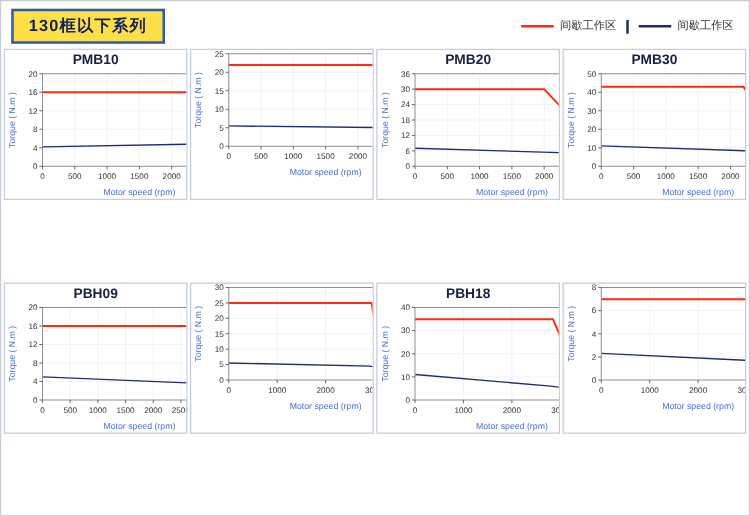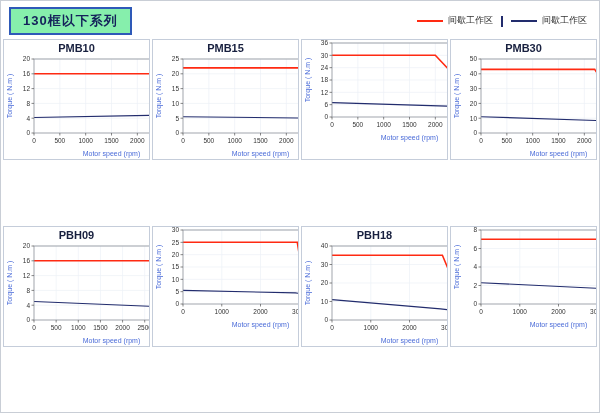--- a/index.html
+++ b/index.html
@@ -18,21 +18,21 @@
   .header {
     display:flex; justify-content:space-between; align-items:center;
     padding:6px 12px 3px 8px;
     height:36px;
   }
   .title-box {
     border:2px solid #2e59b8;
     padding:3px 12px;
     font-size:13px; font-weight:bold; color:#14215a;
     letter-spacing:1px;
-    background:#86efac;
+    background:#fde047;
   }
   .legend { display:flex; align-items:flex-end; gap:8px; font-size:9px; color:#333; }
   .legend-item { display:flex; align-items:center; gap:5px; }
   .legend-swatch { display:inline-block; width:26px; height:2px; }
   .legend-divider { width:2px; height:11px; background:#222c6d; }
   .chart-grid {
     display:grid;
     grid-template-columns:repeat(4, 1fr);
     gap:2px;
     padding:2px;
@@ -111,21 +111,21 @@
           <text x="26" y="49.699999999999996" text-anchor="end" class="tick">8</text>
           <line x1="27.5" y1="32.6" x2="30" y2="32.6" stroke="#555" stroke-width="0.7"></line>
           <text x="26" y="34.9" text-anchor="end" class="tick">12</text>
           <line x1="27.5" y1="17.799999999999997" x2="30" y2="17.799999999999997" stroke="#555" stroke-width="0.7"></line>
           <text x="26" y="20.099999999999998" text-anchor="end" class="tick">16</text>
           <line x1="27.5" y1="3" x2="30" y2="3" stroke="#555" stroke-width="0.7"></line>
           <text x="26" y="5.3" text-anchor="end" class="tick">20</text>
           <text x="107.5" y="100" text-anchor="middle" class="axis-label">Motor speed (rpm)</text>
           <text x="8" y="40" text-anchor="middle" class="axis-label" transform="rotate(-90 8 40)">Torque ( N.m )</text>
         </svg></div>
-      <div class="chart-cell"><div class="chart-title">PMB15</div><svg width="194" height="103" viewBox="0 0 194 103">
+      <div class="chart-cell"><svg width="194" height="103" viewBox="0 0 194 103">
           <rect x="30" y="3" width="155" height="74" fill="#ffffff" stroke="none"></rect>
           <line x1="30" y1="62.2" x2="185" y2="62.2" stroke="#edf1f7" stroke-width="0.7"></line>
           <line x1="30" y1="47.4" x2="185" y2="47.4" stroke="#edf1f7" stroke-width="0.7"></line>
           <line x1="30" y1="32.6" x2="185" y2="32.6" stroke="#edf1f7" stroke-width="0.7"></line>
           <line x1="30" y1="17.799999999999997" x2="185" y2="17.799999999999997" stroke="#edf1f7" stroke-width="0.7"></line>
           <line x1="30" y1="3" x2="185" y2="3" stroke="#edf1f7" stroke-width="0.7"></line>
           <line x1="55.83333333333333" y1="3" x2="55.83333333333333" y2="77" stroke="#edf1f7" stroke-width="0.7"></line>
           <line x1="81.66666666666666" y1="3" x2="81.66666666666666" y2="77" stroke="#edf1f7" stroke-width="0.7"></line>
           <line x1="107.5" y1="3" x2="107.5" y2="77" stroke="#edf1f7" stroke-width="0.7"></line>
           <line x1="133.33333333333331" y1="3" x2="133.33333333333331" y2="77" stroke="#edf1f7" stroke-width="0.7"></line>
@@ -156,21 +156,21 @@
           <text x="26" y="49.699999999999996" text-anchor="end" class="tick">10</text>
           <line x1="27.5" y1="32.6" x2="30" y2="32.6" stroke="#555" stroke-width="0.7"></line>
           <text x="26" y="34.9" text-anchor="end" class="tick">15</text>
           <line x1="27.5" y1="17.799999999999997" x2="30" y2="17.799999999999997" stroke="#555" stroke-width="0.7"></line>
           <text x="26" y="20.099999999999998" text-anchor="end" class="tick">20</text>
           <line x1="27.5" y1="3" x2="30" y2="3" stroke="#555" stroke-width="0.7"></line>
           <text x="26" y="5.3" text-anchor="end" class="tick">25</text>
           <text x="107.5" y="100" text-anchor="middle" class="axis-label">Motor speed (rpm)</text>
           <text x="8" y="40" text-anchor="middle" class="axis-label" transform="rotate(-90 8 40)">Torque ( N.m )</text>
         </svg></div>
-      <div class="chart-cell"><svg width="194" height="103" viewBox="0 0 194 103">
+      <div class="chart-cell"><div class="chart-title">PMB20</div><svg width="194" height="103" viewBox="0 0 194 103">
           <rect x="30" y="3" width="155" height="74" fill="#ffffff" stroke="none"></rect>
           <line x1="30" y1="64.66666666666667" x2="185" y2="64.66666666666667" stroke="#edf1f7" stroke-width="0.7"></line>
           <line x1="30" y1="52.333333333333336" x2="185" y2="52.333333333333336" stroke="#edf1f7" stroke-width="0.7"></line>
           <line x1="30" y1="40" x2="185" y2="40" stroke="#edf1f7" stroke-width="0.7"></line>
           <line x1="30" y1="27.66666666666667" x2="185" y2="27.66666666666667" stroke="#edf1f7" stroke-width="0.7"></line>
           <line x1="30" y1="15.333333333333329" x2="185" y2="15.333333333333329" stroke="#edf1f7" stroke-width="0.7"></line>
           <line x1="30" y1="3" x2="185" y2="3" stroke="#edf1f7" stroke-width="0.7"></line>
           <line x1="55.83333333333333" y1="3" x2="55.83333333333333" y2="77" stroke="#edf1f7" stroke-width="0.7"></line>
           <line x1="81.66666666666666" y1="3" x2="81.66666666666666" y2="77" stroke="#edf1f7" stroke-width="0.7"></line>
           <line x1="107.5" y1="3" x2="107.5" y2="77" stroke="#edf1f7" stroke-width="0.7"></line>

